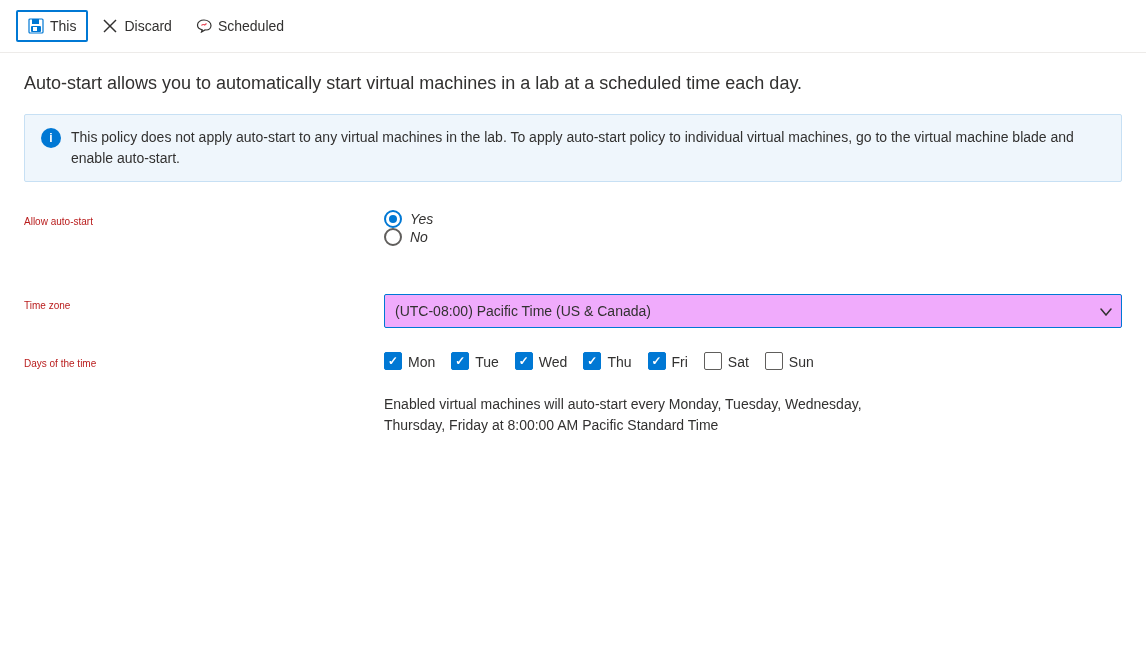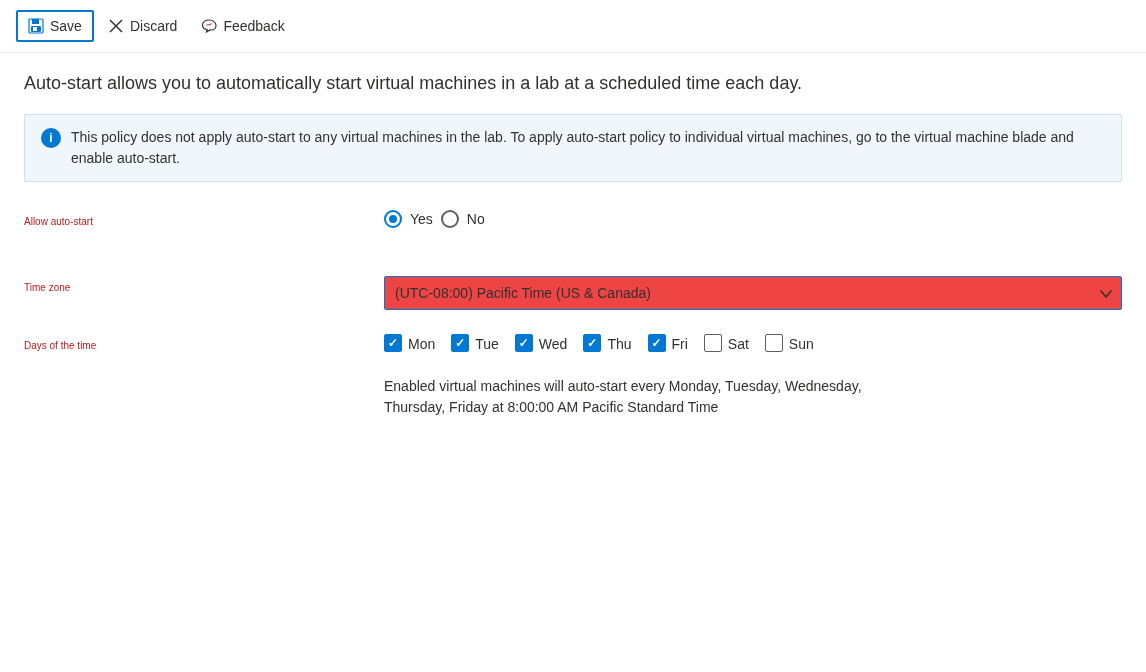--- a/index.html
+++ b/index.html
@@ -98,22 +98,23 @@
       color: #b91c1c;
       padding-top: 6px;
     }
     .form-control {
       flex: 1;
     }
 
     
     .radio-group {
       display: flex;
-      flex-direction: row;
-      gap: 8px;
+      flex-direction: column;
+      gap: 0;
+      font-style: italic;
     }
     .radio-option {
       display: flex;
       align-items: center;
       gap: 8px;
       cursor: pointer;
     }
     .radio-circle {
       width: 18px;
       height: 18px;
@@ -152,21 +153,21 @@
       position: relative;
       width: 100%;
     }
     .select-control {
       width: 100%;
       padding: 8px 36px 8px 10px;
       border: 1px solid #0078d4;
       border-radius: 2px;
       font-size: 14px;
       color: #323130;
-      background: #ef4444;
+      background: #f0abfc;
       appearance: none;
       -webkit-appearance: none;
       cursor: pointer;
       outline: none;
     }
     .select-chevron {
       position: absolute;
       right: 10px;
       top: 50%;
       transform: translateY(-50%);
@@ -229,41 +230,41 @@
 <div class="toolbar">
   <button class="toolbar-btn save-btn">
     <span class="btn-icon">
       <svg class="save-icon-svg" viewBox="0 0 16 16" fill="none" xmlns="http://www.w3.org/2000/svg">
         <rect x="1" y="1" width="14" height="14" rx="1" stroke="#0078d4" stroke-width="1.2" fill="none"></rect>
         <rect x="4" y="1" width="7" height="5" fill="#0078d4"></rect>
         <rect x="3" y="8" width="10" height="6" rx="1" fill="#0078d4"></rect>
         <rect x="5" y="9" width="4" height="4" fill="white"></rect>
       </svg>
     </span>
-    <span>Save</span>
+    <span>This</span>
   </button>
 
   <button class="toolbar-btn">
     <span class="btn-icon">
       <svg width="14" height="14" viewBox="0 0 14 14" fill="none" xmlns="http://www.w3.org/2000/svg">
         <line x1="1" y1="1" x2="13" y2="13" stroke="#323130" stroke-width="1.5"></line>
         <line x1="13" y1="1" x2="1" y2="13" stroke="#323130" stroke-width="1.5"></line>
       </svg>
     </span>
     <span>Discard</span>
   </button>
 
   <button class="toolbar-btn">
     <span class="btn-icon">
       <svg width="16" height="14" viewBox="0 0 16 14" fill="none" xmlns="http://www.w3.org/2000/svg">
         <path d="M8 1C4.5 1 1.5 3 1.5 6C1.5 8.5 3.5 10.2 6.2 10.8L5.5 13L9 10.9C9.3 10.95 9.65 11 10 11C13.5 11 15 8.5 15 6.5C15 3.5 12 1 8 1Z" stroke="#323130" stroke-width="1.2" fill="none"></path>
         <path d="M5.5 6.5C5.8 6 6.5 5.5 7.5 5.5C8 5.5 8.5 5.7 8.8 6L10.5 4.5" stroke="#e74856" stroke-width="1.2"></path>
       </svg>
     </span>
-    <span>Feedback</span>
+    <span>Scheduled</span>
   </button>
 </div>
 
 <div class="main-content">
 
   <p class="description-text">Auto-start allows you to automatically start virtual machines in a lab at a scheduled time each day.</p>
 
   <div class="info-box">
     <div class="info-icon">i</div>
     <p class="info-text">This policy does not apply auto-start to any virtual machines in the lab. To apply auto-start policy to individual virtual machines, go to the virtual machine blade and enable auto-start.</p>

